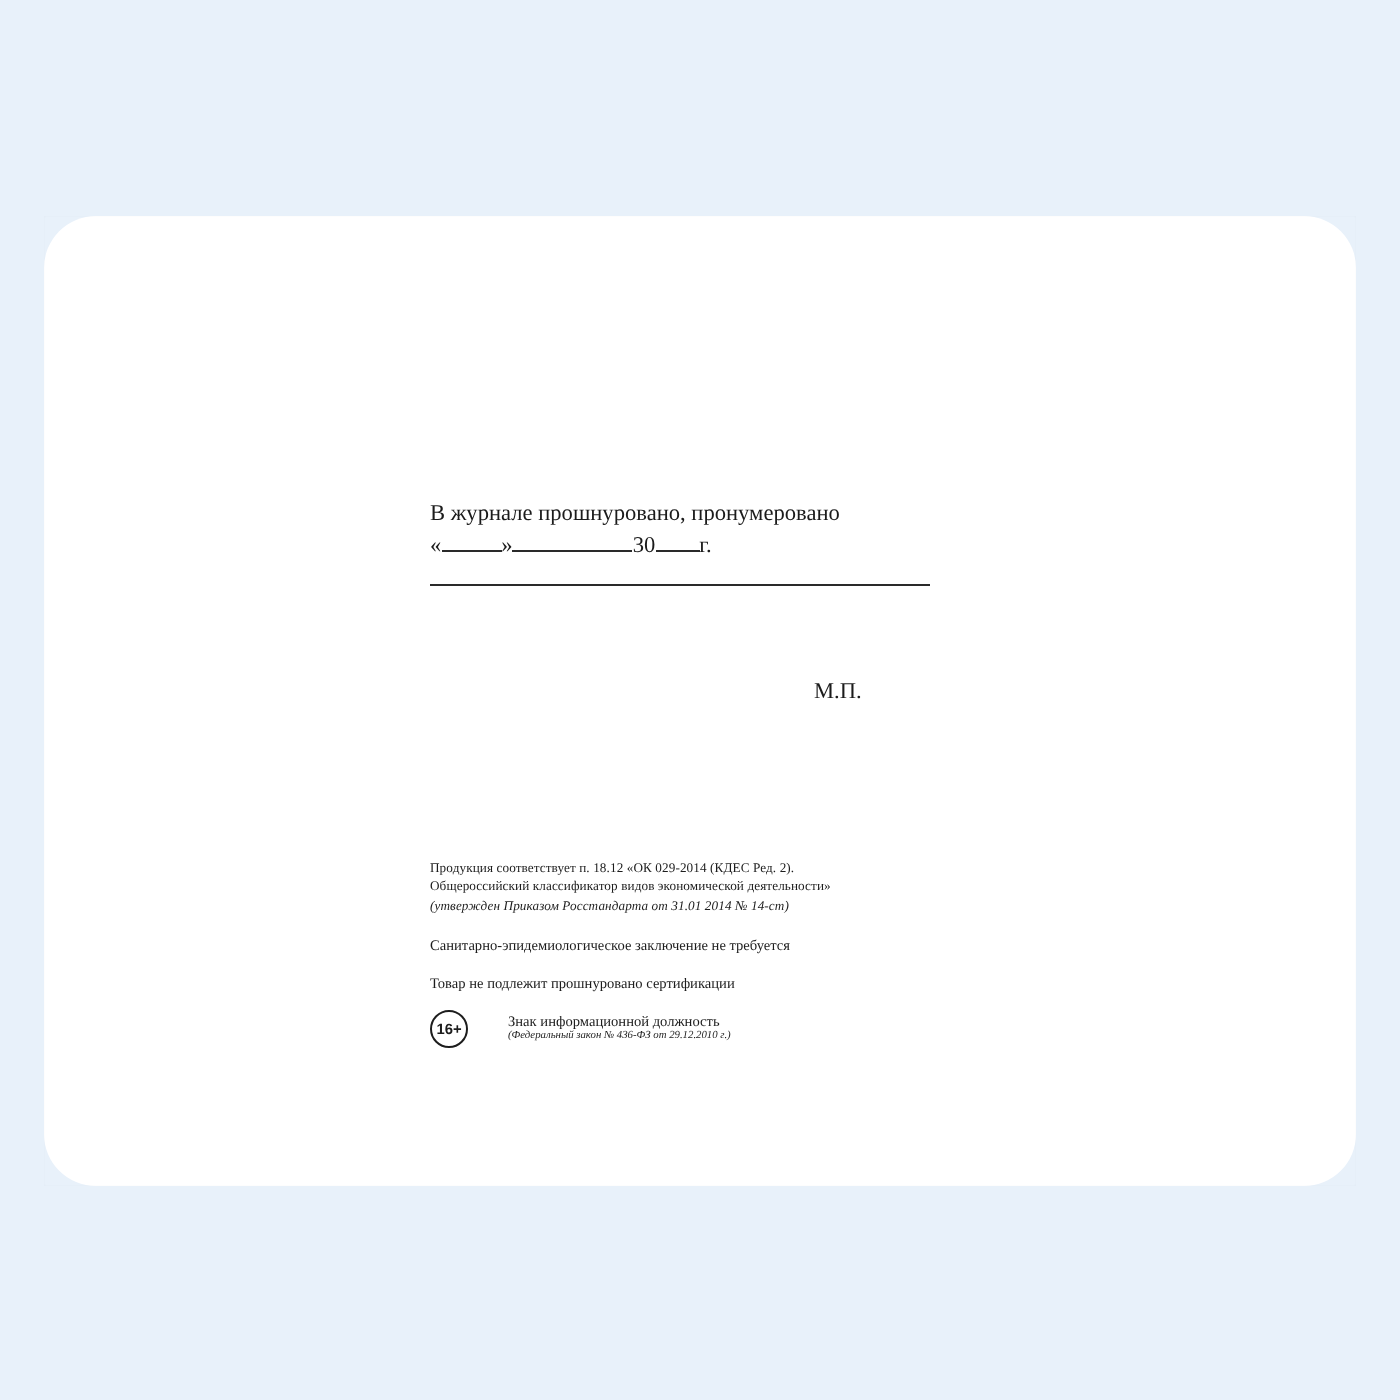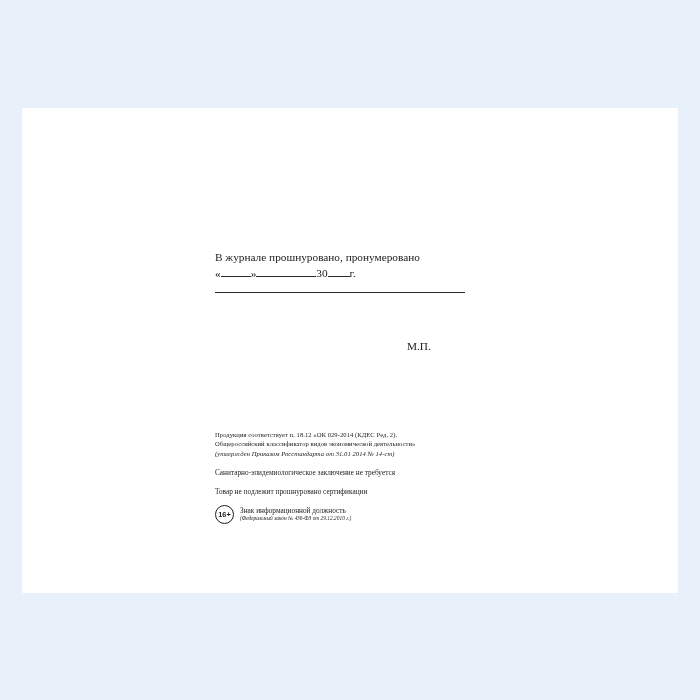--- a/index.html
+++ b/index.html
@@ -19,20 +19,21 @@
     height: 700px;
   }
   .page {
     position: absolute;
     left: 22px;
     top: 108px;
     width: 656px;
     height: 485px;
     background: #ffffff;
     box-shadow: 0 0 0 0 rgba(0,0,0,0);
+    border-radius: 26px;
   }
   
   .page::after {
     content: "";
     position: absolute;
     inset: 0;
     pointer-events: none;
     box-shadow: inset 0 0 1px rgba(0,0,0,0.04);
   }
 
@@ -92,21 +93,21 @@
     margin-top: 9px;
     font-size: 7.3px;
     line-height: 11px;
   }
   .note-b div { margin-bottom: 8px; }
   .mark-row {
     position: relative;
     margin-top: 2px;
     display: flex;
     align-items: center;
-    gap: 6px;
+    gap: 20px;
   }
   .age-mark {
     width: 17px;
     height: 17px;
     border: 1.1px solid #1d1d1d;
     border-radius: 50%;
     display: flex;
     align-items: center;
     justify-content: center;
     font-size: 7.4px;

